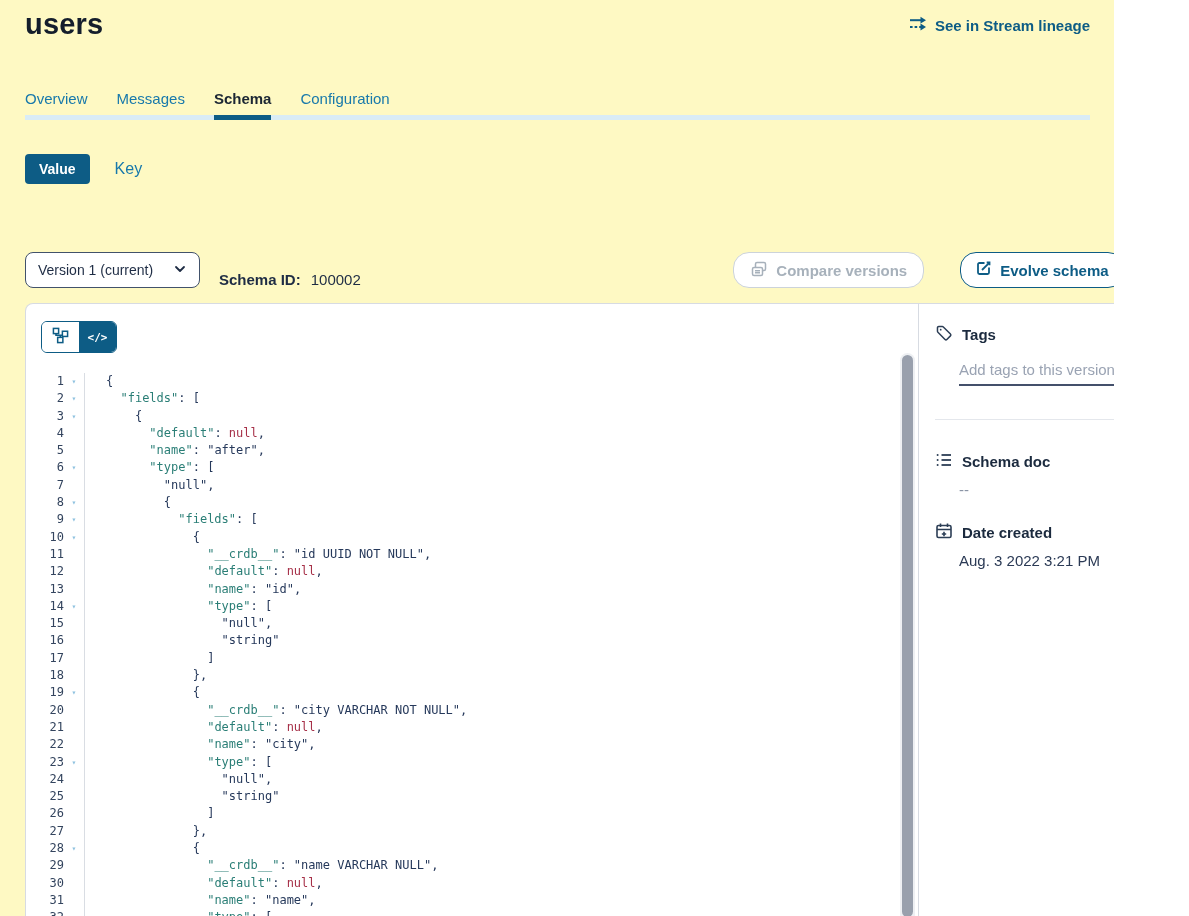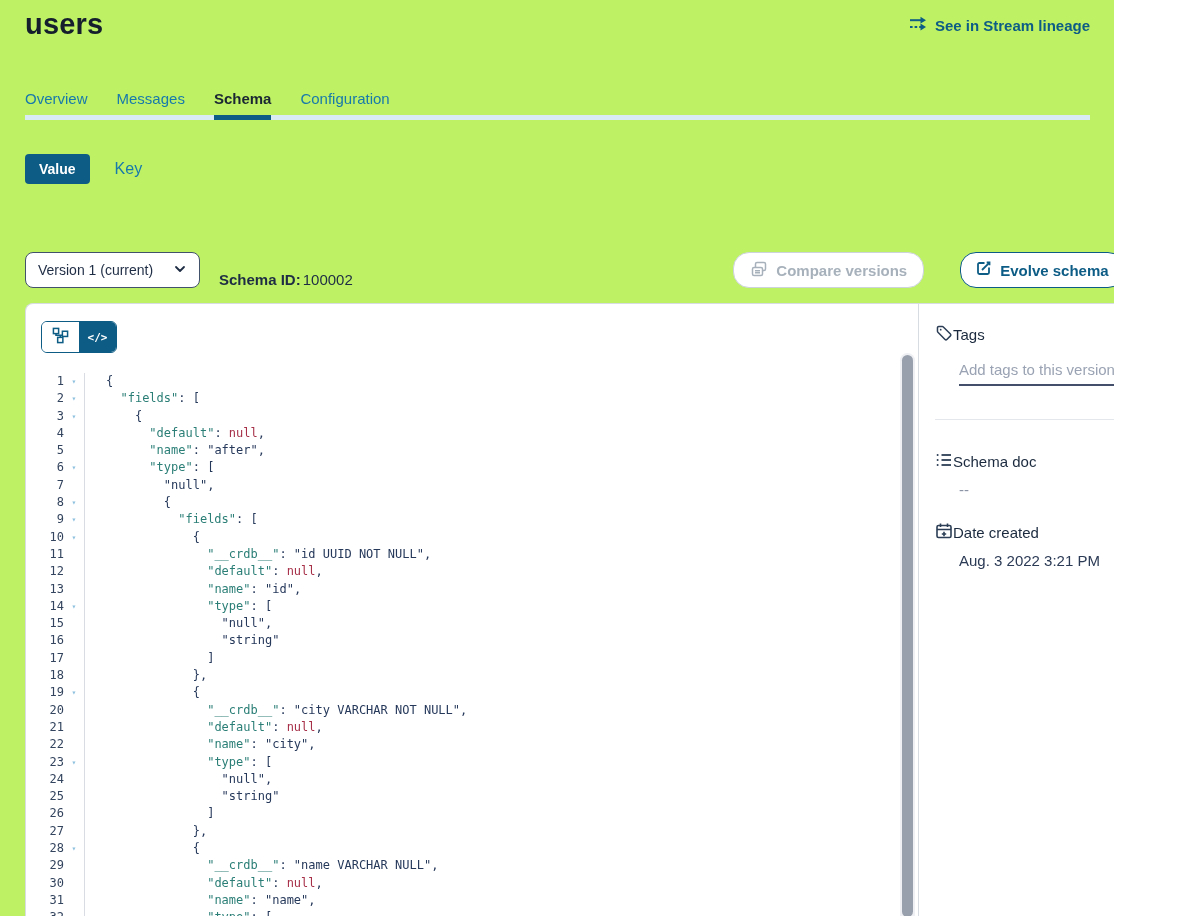--- a/index.html
+++ b/index.html
@@ -1,17 +1,17 @@
 <!DOCTYPE html>
 <html><head>
 <meta charset="utf-8">
 <style>
   * { box-sizing: border-box; margin: 0; padding: 0; }
   html,body { background:#fff; }
-  .page { position:relative; width:1114px; height:916px; overflow:hidden; background:#bef264;
+  .page { position:relative; width:1114px; height:916px; overflow:hidden; background:#fef9c3;
           font-family:"Liberation Sans", sans-serif; color:#1e2c44; }
 
   
   .header { position:absolute; left:25px; top:8px; right:24px; display:flex; justify-content:space-between; align-items:flex-start; }
   .title { font-size:29px; font-weight:700; color:#141e2c; letter-spacing:.2px; }
   .lineage { display:flex; align-items:center; gap:7px; margin-top:8px; color:#0d5c85; font-size:15px; font-weight:600; cursor:pointer; }
 
   
   .tabs { position:absolute; left:25px; top:90px; display:flex; gap:29px; }
   .tab { font-size:15px; line-height:18px; font-weight:500; color:#1879ab; position:relative; cursor:pointer; }
@@ -28,21 +28,21 @@
   
   .meta-row { position:absolute; left:25px; top:220px; display:flex; gap:15px; font-size:15px; color:#1e2c44; }
   .meta-row b { font-weight:700; margin-right:5px; }
   .topic-link { color:#2d87bb; cursor:pointer; }
 
   
   .version-row { position:absolute; left:25px; top:252px; width:1146px; display:flex; align-items:flex-end; }
   .select { width:175px; height:36px; border:1px solid #42526b; border-radius:8px; background:#fff;
             display:flex; align-items:center; justify-content:space-between; padding:0 12px; font-size:14px; cursor:pointer; }
   .schemaid { margin-left:19px; font-size:15px; }
-  .schemaid b { font-weight:700; margin-right:2px; }
+  .schemaid b { font-weight:700; margin-right:10px; }
   .spacer { flex:1; }
   .btn { height:36px; border-radius:16px; background:#fff; display:flex; align-items:center; gap:8px;
          font-family:inherit; font-size:15px; cursor:pointer; }
   .btn-compare { border:1px solid #ccd3da; color:#a7b1bb; font-weight:600; padding:0 16px; }
   .btn-evolve  { border:1px solid #0d5c85; color:#0d5c85; font-weight:700; padding:0 14px; margin-left:36px; }
   .more { margin-left:13px; color:#0d5c85; font-size:14px; font-weight:700; letter-spacing:3px; cursor:pointer; }
 
   
   .panel { position:absolute; left:25px; top:303px; width:1141px; height:614px;
            border:1px solid #d7dbe2; border-bottom:none; border-radius:8px 8px 0 0; display:flex; background:#fff; }
@@ -63,21 +63,21 @@
   .t-p { color:#26395b; }
   .t-k { color:#2a7e76; }
   .t-s { color:#26395b; }
   .t-n { color:#a63048; }
 
   .vscroll { position:absolute; top:49px; bottom:0; right:3px; width:15px; background:#eef0f3; border-radius:8px 8px 0 0; }
   .vthumb  { position:absolute; left:2px; right:2px; top:2px; bottom:0; background:#99a0ad; border-radius:6px; cursor:grab; }
 
   
   .sidebar { flex:1; padding:20px 16px 0 16px; }
-  .side-h { display:flex; align-items:center; font-size:15px; font-weight:400; color:#1b2a3e; }
+  .side-h { display:flex; align-items:center; gap:9px; font-size:15px; font-weight:700; color:#1b2a3e; }
   .tags-input { display:block; margin:14px 0 0 24px; width:190px; border:none; border-bottom:2px solid #44506b;
                 padding:2px 0 6px; font-family:inherit; font-size:15px; color:#1e2c44; outline:none; background:transparent; }
   .tags-input::placeholder { color:#9aa3b3; }
   .side-div { height:1px; background:#e4e7ec; margin-top:33px; }
   .sec-doc  { margin-top:31px; }
   .sec-date { margin-top:24px; }
   .side-val { margin:9px 0 0 24px; font-size:15px; color:#2b3a55; }
   .side-val.muted { color:#8b95a6; }
 </style>
 </head>

